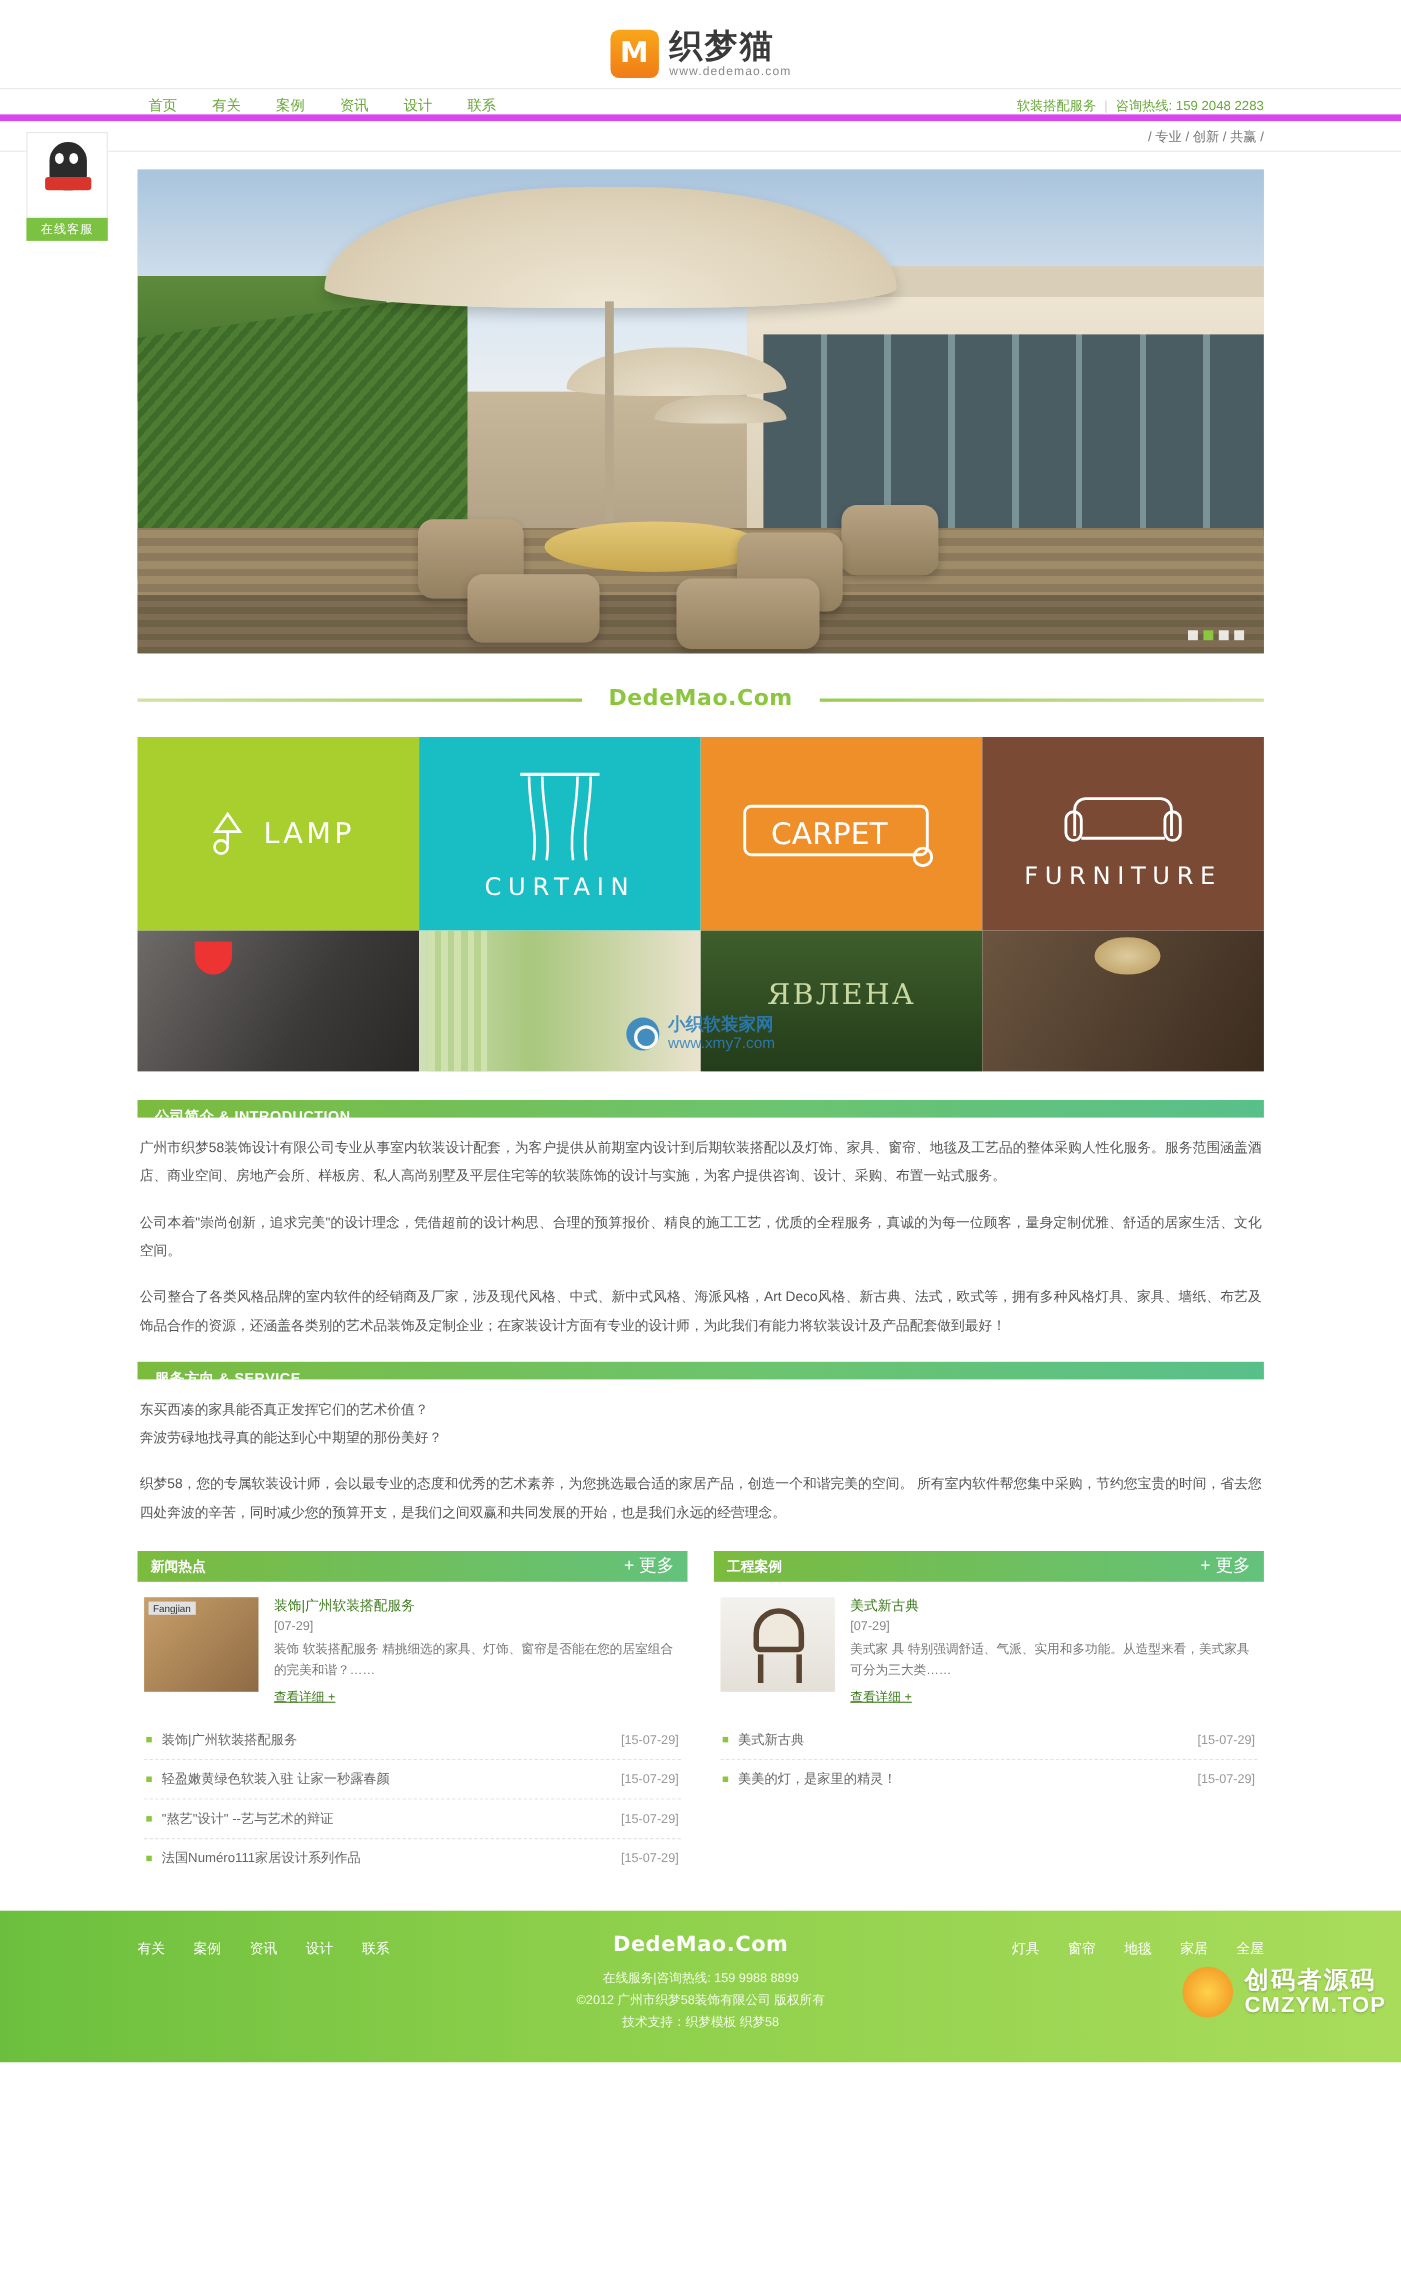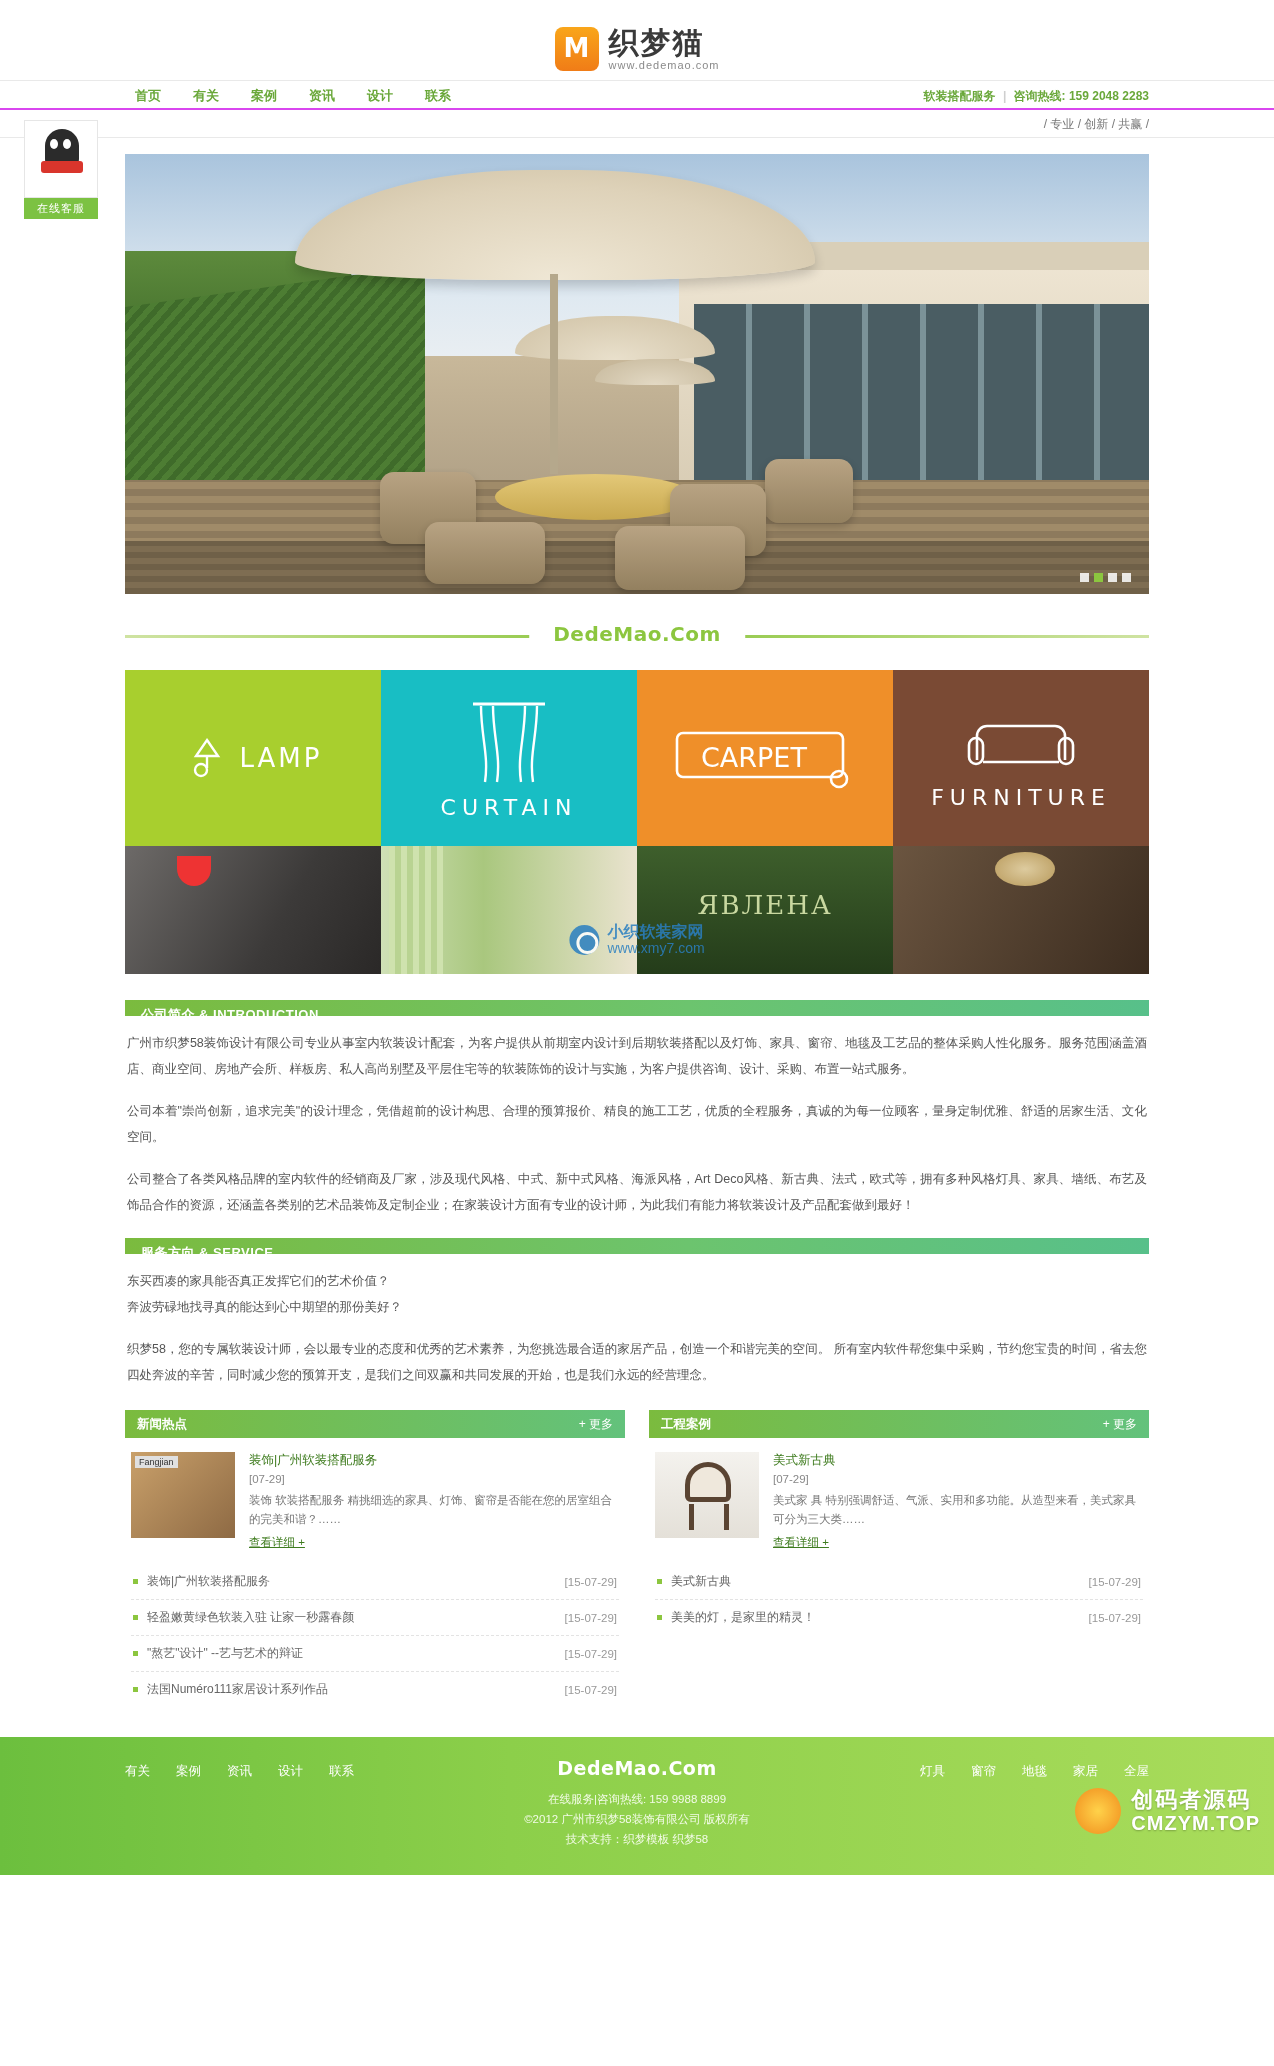--- a/index.html
+++ b/index.html
@@ -23,21 +23,21 @@
   }
   .logo-mark:after {
     content: "M"; position: absolute; left: 0; right: 0; top: 6px;
     text-align: center; color: #fff; font-size: 26px; font-weight: bold;
     font-family: "DejaVu Sans", sans-serif;
   }
   .logo-text { line-height: 1.1; }
   .logo-cn { font-size: 30px; font-weight: bold; color: #3a3a3a; letter-spacing: 2px; }
   .logo-en { font-size: 11px; color: #8a8a8a; letter-spacing: 1px; }
 
-  .navbar { border-top: 1px solid #e9e9e9; border-bottom: 2px solid #d946ef; height: 30px; font-weight: bold; }
+  .navbar { border-top: 1px solid #e9e9e9; border-bottom: 6px solid #d946ef; height: 30px; }
   .navbar-inner { width: 1024px; margin: 0 auto; display: flex; align-items: center; height: 30px; position: relative; }
   .nav { display: flex; }
   .nav a {
     color: #6aa83a; text-decoration: none; font-size: 13px; padding: 0 16px;
     line-height: 28px;
   }
   .nav a:first-child { padding-left: 10px; }
   .header-right { margin-left: auto; font-size: 12px; color: #6aa83a; }
   .header-right .sep { color: #cfcfcf; margin: 0 4px; }
   .header-right .tel { color: #6aa83a; }
@@ -156,21 +156,21 @@
   .sec-body p { line-height: 26px; color:#555; font-size:12.5px; margin-bottom: 16px; text-align: justify; }
 
   
   .bottom-cols { width:1024px; margin: 22px auto 0; display:flex; gap: 24px; }
   .col { flex:1; }
   .col-bar {
     height: 28px; background: linear-gradient(90deg,#7bbb3e,#63c27c);
     color:#fff; font-size:12.5px; font-weight:bold; line-height:28px; padding: 0 12px;
     display:flex; justify-content:space-between; align-items:center;
   }
-  .col-bar .more { font-weight:normal; font-size:12px; }
+  .col-bar .more { font-weight:normal; font-size:16px; }
   .feat { display:flex; padding: 14px 6px 10px; }
   .feat-thumb { width:104px; height:86px; flex:none; margin-right:14px; position:relative; overflow:hidden;
     background: linear-gradient(135deg,#c9a06a,#8e6a44); }
   .feat-thumb.chair { background: linear-gradient(#f4f2ee,#e4e0d8); }
   .feat-thumb .chairshape {
     position:absolute; left:30px; top:10px; width:46px; height:40px; border:5px solid #5a4432;
     border-radius: 24px 24px 6px 6px; background:#efe8dc;
   }
   .feat-thumb .chairlegs { position:absolute; left:34px; top:52px; width:40px; height:26px;
     border-left:5px solid #5a4432; border-right:5px solid #5a4432; }

